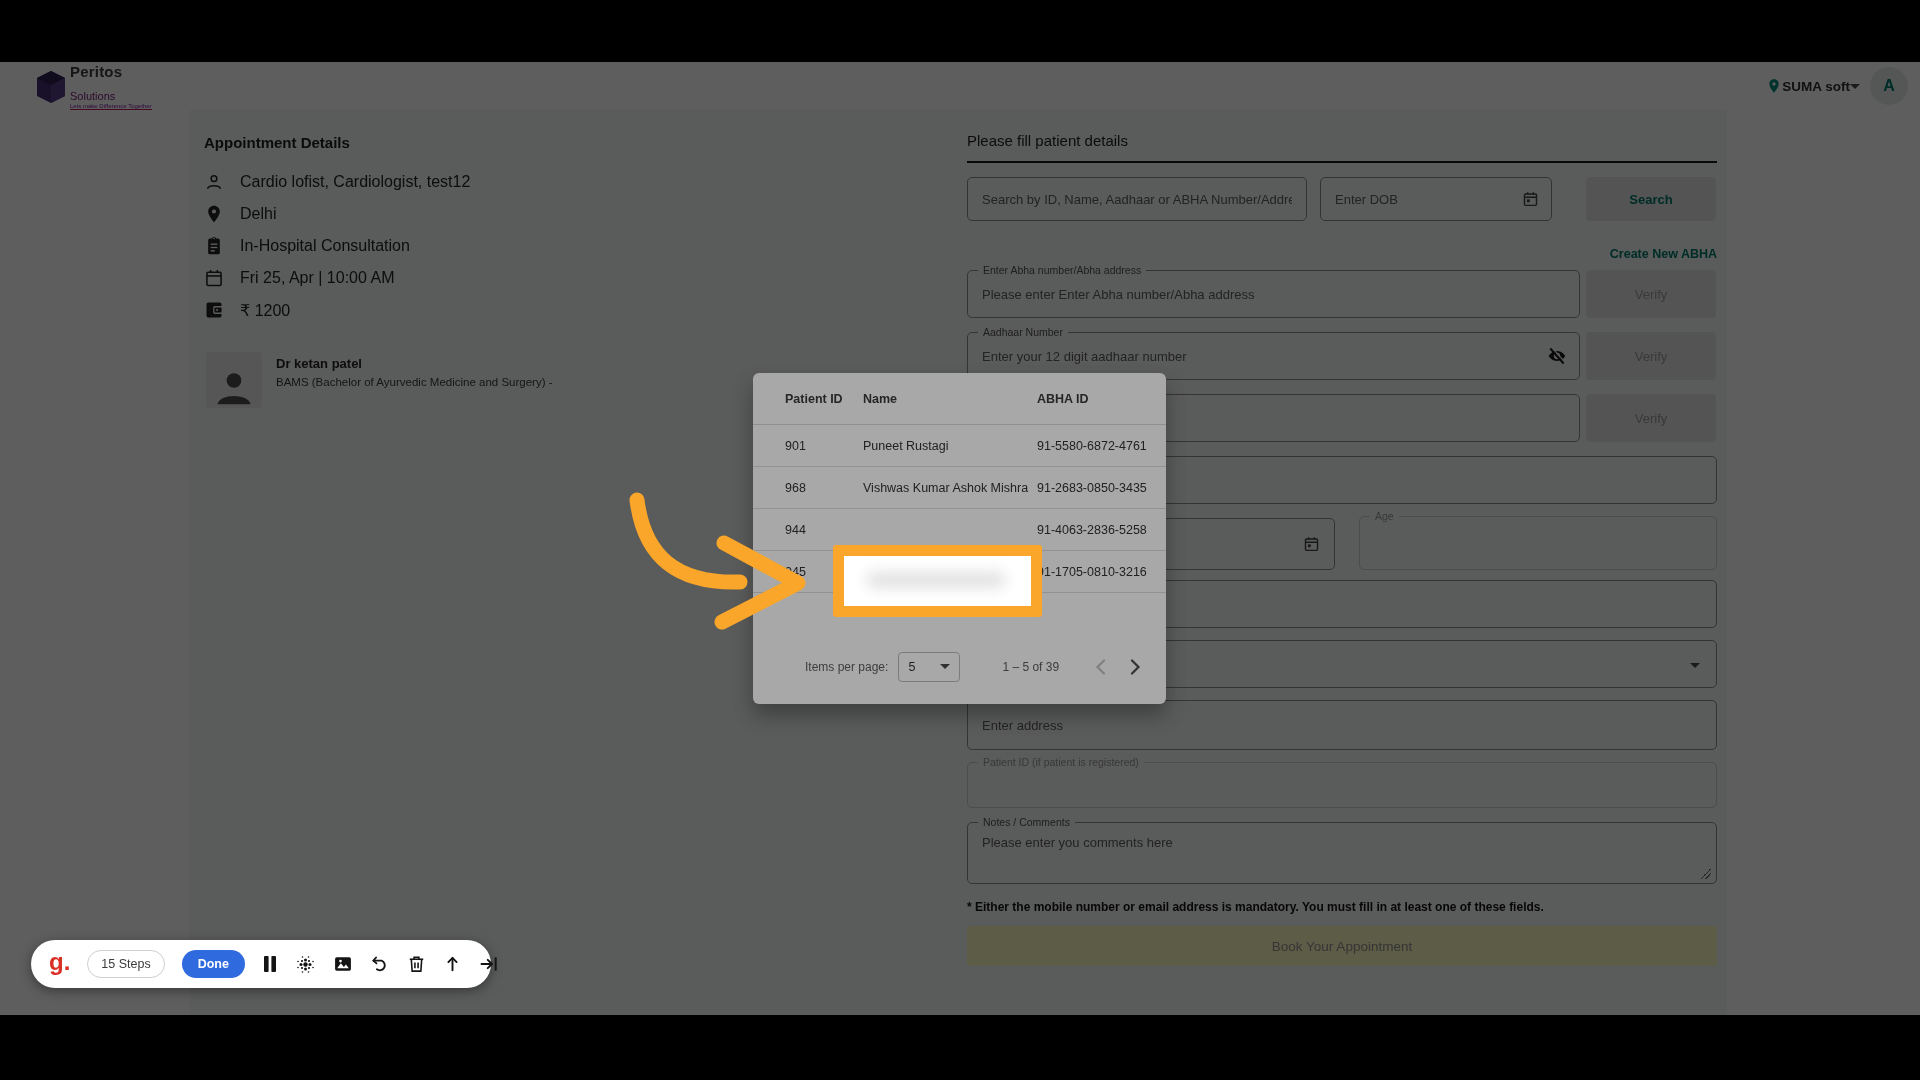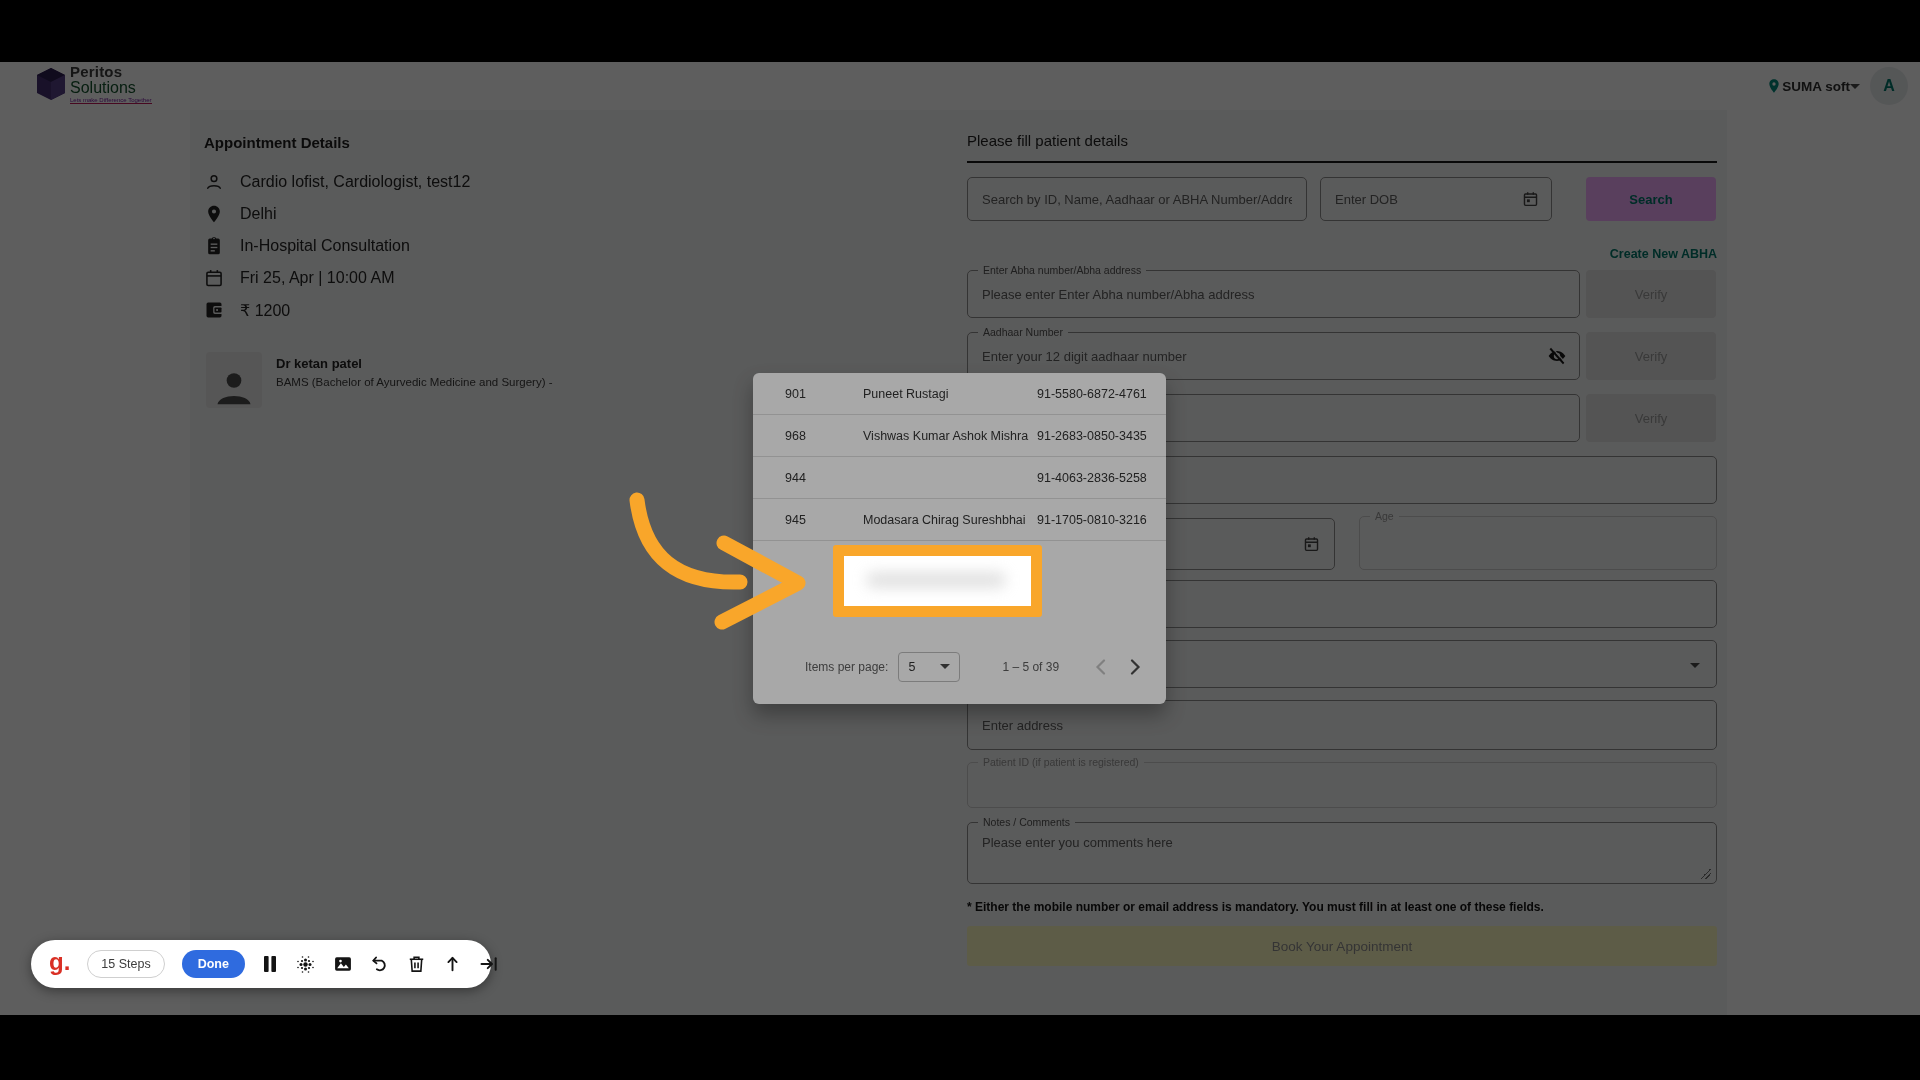--- a/index.html
+++ b/index.html
@@ -10,21 +10,21 @@
   
   .page { position:absolute; inset:0; background:#fff; z-index:1; }
   .content-bg { position:absolute; left:190px; top:110px; width:1537px; height:905px; background:#f5f6f6; }
 
   
   .nav { position:absolute; left:0; top:62px; width:1920px; height:48px; background:#fff; display:flex; align-items:center; }
   .brand { position:absolute; left:36px; top:2px; display:flex; align-items:center; }
   .brand-cube { width:30px; height:34px; margin-right:4px; }
   .brand-txt { line-height:1; }
   .brand-name { font-size:15px; font-weight:bold; color:#3d3d3d; letter-spacing:.2px; }
-  .brand-name2 { font-size:16px; color:#14532d; margin-top:1px; }
+  .brand-name2 { font-size:11px; color:#701a75; margin-top:12px; }
   .brand-tag { font-size:6px; color:#7b1fa2; border-bottom:1px solid #c2185b; margin-top:1px; }
   .nav-items { position:absolute; left:197px; top:0; height:48px; display:flex; align-items:center; gap:32px; }
   .nav-item { font-size:13px; color:#4a4a4a; cursor:pointer; white-space:nowrap; }
   .nav-right { position:absolute; right:12px; top:0; height:48px; display:flex; align-items:center; gap:10px; }
   .loc-wrap { display:flex; align-items:center; gap:0; }
   .loc-name { font-size:13.5px; font-weight:bold; color:#2f2f2f; }
   .caret { width:0; height:0; border-left:5px solid transparent; border-right:5px solid transparent; border-top:5px solid #4a4a4a; }
   .avatar { width:38px; height:38px; border-radius:50%; background:#e8ebee; color:#00796b; font-size:16px; font-weight:bold;
     display:flex; align-items:center; justify-content:center; }
 
@@ -45,21 +45,21 @@
   .ofield input, .ofield textarea { width:100%; height:100%; border:0; background:transparent; outline:none;
     font-family:"Liberation Sans","DejaVu Sans",sans-serif; font-size:13px; color:#333; padding:0 14px; resize:none; }
   .ofield textarea { padding-top:12px; }
   .ofield input::placeholder, .ofield textarea::placeholder { color:#606060; opacity:1; }
   .notch { position:absolute; top:-7px; left:10px; font-size:10.5px; color:#555; background:#f5f6f6; padding:0 5px; line-height:13px; white-space:nowrap; }
   .field-icon { position:absolute; top:50%; transform:translateY(-50%); }
   .disabledf { border-color:#cfcfcf; }
   .disabledf .notch { color:#9a9a9a; }
   .btn-verify { position:absolute; left:1586px; width:130px; height:48px; background:#e4e4e4; border:none; border-radius:4px;
     color:#9b9b9b; font-size:13px; cursor:pointer; }
-  .btn-search { position:absolute; left:1586px; top:177px; width:130px; height:44px; background:#f0abfc; border:none; border-radius:4px;
+  .btn-search { position:absolute; left:1586px; top:177px; width:130px; height:44px; background:#e5e5e5; border:none; border-radius:4px;
     color:#00796b; font-size:13px; font-weight:bold; cursor:pointer; }
   .link-abha { position:absolute; left:967px; top:247px; width:750px; text-align:right; font-size:12.5px; font-weight:bold; color:#00796b; cursor:pointer; }
   .note-mandatory { position:absolute; left:967px; top:900px; width:750px; font-size:12px; font-weight:bold; color:#141414; }
   .btn-book { position:absolute; left:967px; top:926px; width:750px; height:40px; background:#fef9c3; border:none; border-radius:3px;
     color:#8f8f8f; font-size:13.5px; cursor:pointer; }
   .resize-glyph { position:absolute; right:5px; bottom:4px; width:10px; height:10px;
     background:linear-gradient(135deg, transparent 0 45%, #777 45% 52%, transparent 52% 68%, #777 68% 75%, transparent 75%); }
 
   
   .backdrop { position:absolute; inset:0; background:rgba(0,0,0,0.44); z-index:10; }
@@ -266,20 +266,25 @@
       <input disabled="" style="">
     </div>
 
     <div class="note-mandatory">* Either the mobile number or email address is mandatory. You must fill in at least one of these fields.</div>
     <button class="btn-book">Book Your Appointment</button>
   </div>
 
   <div class="backdrop"></div>
 
   <div class="modal">
+    <div class="mgrid mhead">
+      <span class="mcell">Patient ID</span>
+      <span class="mcell">Name</span>
+      <span class="mcell">ABHA ID</span>
+    </div>
     <div class="mgrid mrow">
       <span class="mcell">901</span>
       <span class="mcell">Puneet Rustagi</span>
       <span class="mcell">91-5580-6872-4761</span>
     </div>
     <div class="mgrid mrow">
       <span class="mcell">968</span>
       <span class="mcell">Vishwas Kumar Ashok Mishra</span>
       <span class="mcell">91-2683-0850-3435</span>
     </div>

